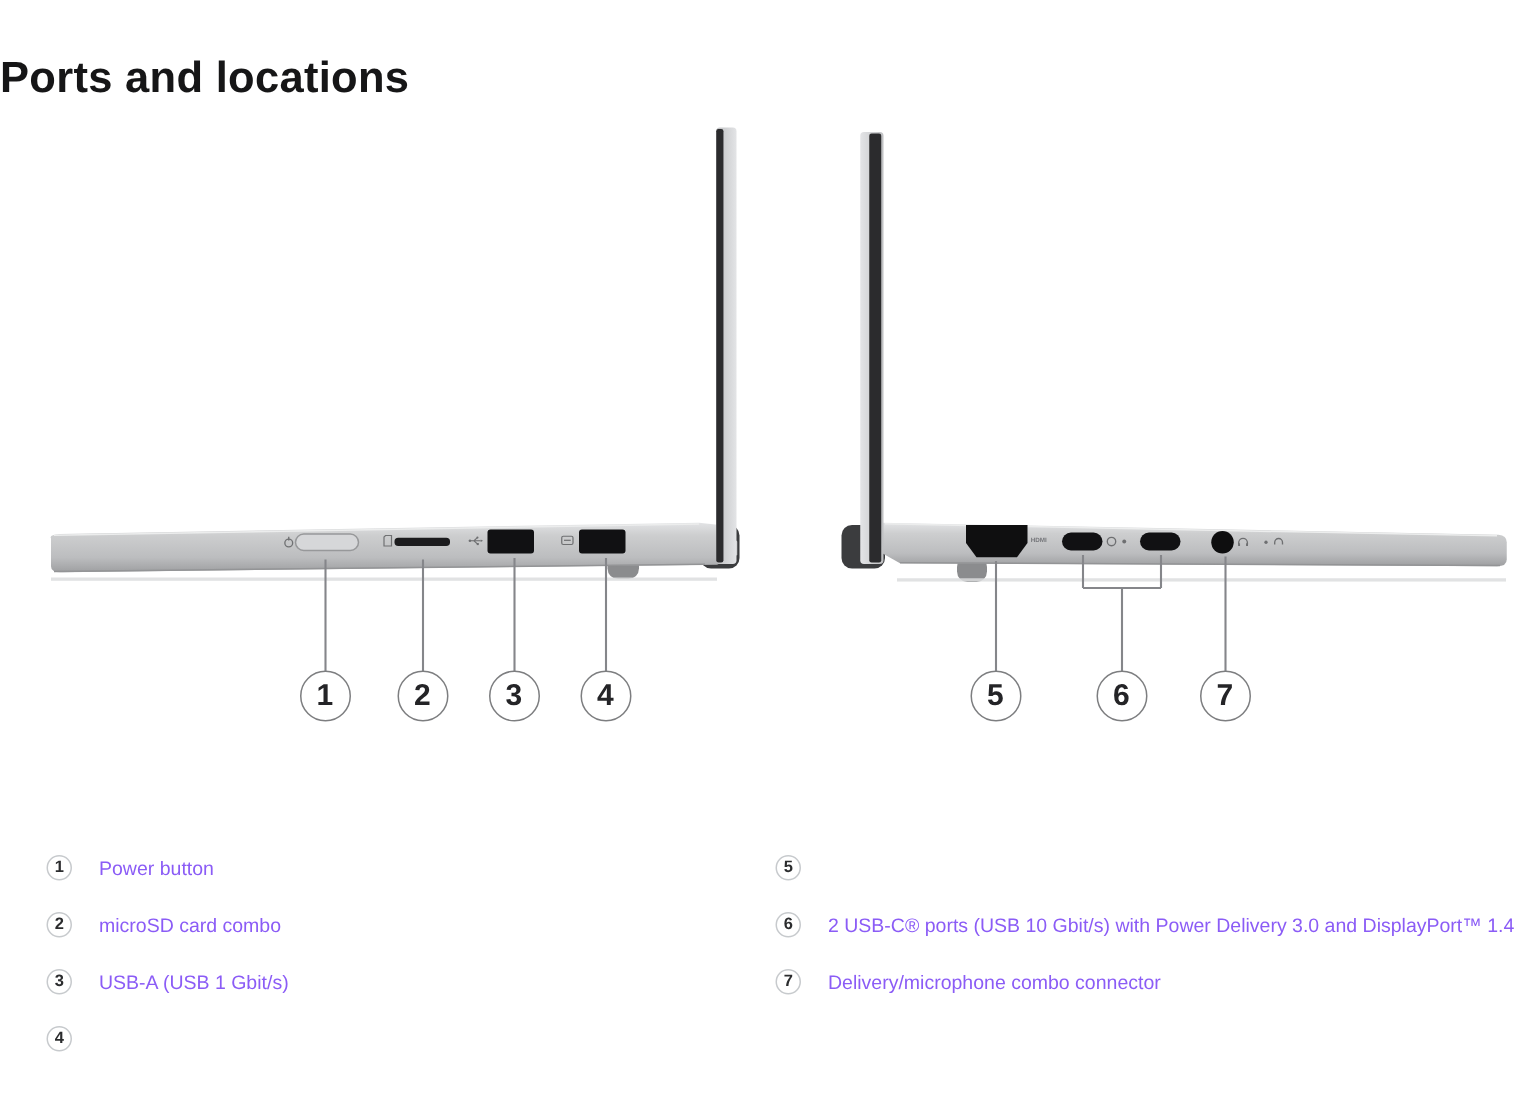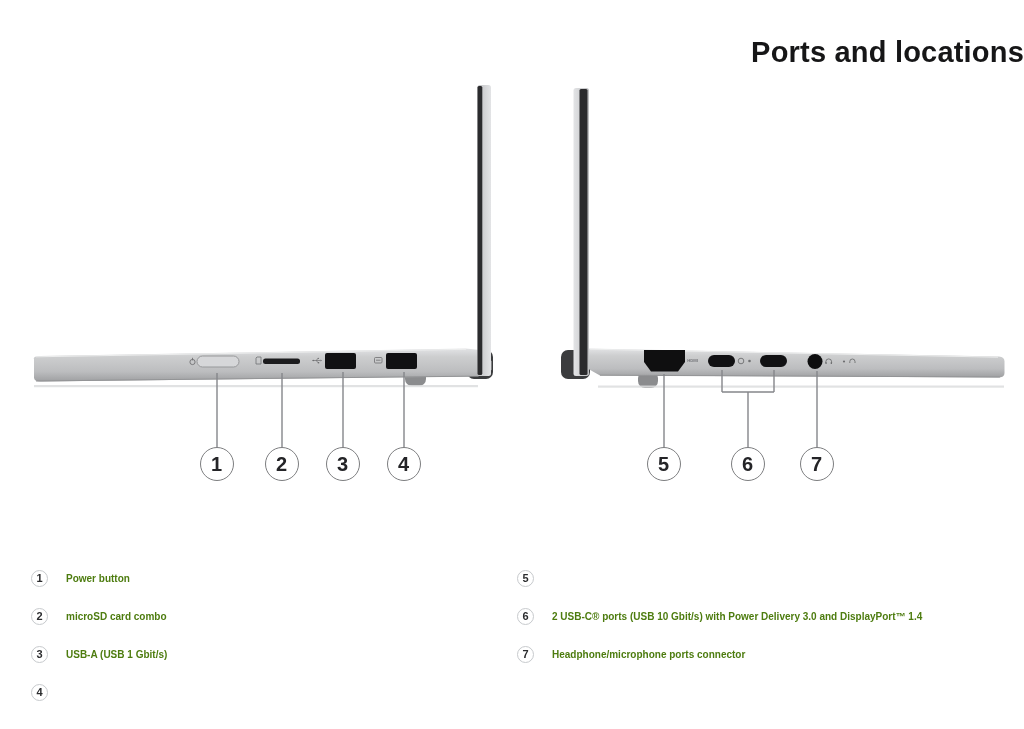--- a/index.html
+++ b/index.html
@@ -1,31 +1,31 @@
 <!DOCTYPE html>
 <html><head>
 <meta charset="utf-8">
 <style>
   html,body{margin:0;padding:0;background:#ffffff;}
   body{width:1024px;height:729px;position:relative;overflow:hidden;
        font-family:"Liberation Sans","DejaVu Sans",sans-serif;color:#1d1d1f;}
-  .page-title{position:absolute;top:17px;left:0;width:1024px;text-align:right;
+  .page-title{position:absolute;top:17px;left:0;width:1024px;text-align:left;
        font-size:29px;font-weight:bold;letter-spacing:.2px;color:#161617;}
   .diagram{position:absolute;top:0;left:0;width:1024px;height:540px;}
   .diagram svg{position:absolute;top:0;left:0;}
   .callout{position:absolute;top:447px;width:32px;height:32px;border-radius:50%;
        background:#ffffff;border:1.6px solid #7d7e80;display:flex;
        align-items:center;justify-content:center;box-sizing:content-box;}
   .callout-num{font-size:20px;font-weight:bold;color:#242427;line-height:1;}
   .legend-row{position:absolute;height:18px;display:flex;align-items:center;}
   .legend-badge{width:17px;height:17px;border-radius:50%;border:1px solid #c7cacd;
        background:#fff;display:flex;align-items:center;justify-content:center;
        flex:0 0 auto;box-sizing:border-box;}
   .legend-badge span{font-size:11px;font-weight:bold;color:#2b2c2e;line-height:1;}
-  .legend-text{margin-left:18px;font-size:10px;color:#4d7c0f;white-space:nowrap;font-weight:bold;}
+  .legend-text{margin-left:18px;font-size:13px;color:#8b5cf6;white-space:nowrap;}
 </style>
 </head>
 <body>
 
 <h1 class="page-title">Ports and locations</h1>
 
 <div class="diagram">
   <svg width="1024" height="540" viewBox="0 0 1024 540">
     <defs>
       <linearGradient id="baseGrad" x1="0" y1="0" x2="0" y2="1">
@@ -177,15 +177,15 @@
   <div class="legend-row" style="left:517px;top:607px">
     <div class="legend-badge">
         <span>6</span>
       </div>
     <div class="legend-text">2 USB-C® ports (USB 10 Gbit/s) with Power Delivery 3.0 and DisplayPort™ 1.4</div>
   </div>
   <div class="legend-row" style="left:517px;top:645px">
     <div class="legend-badge">
         <span>7</span>
       </div>
-    <div class="legend-text">Headphone/microphone ports connector</div>
+    <div class="legend-text">Delivery/microphone combo connector</div>
   </div>
 </div>
 
 </body></html>

